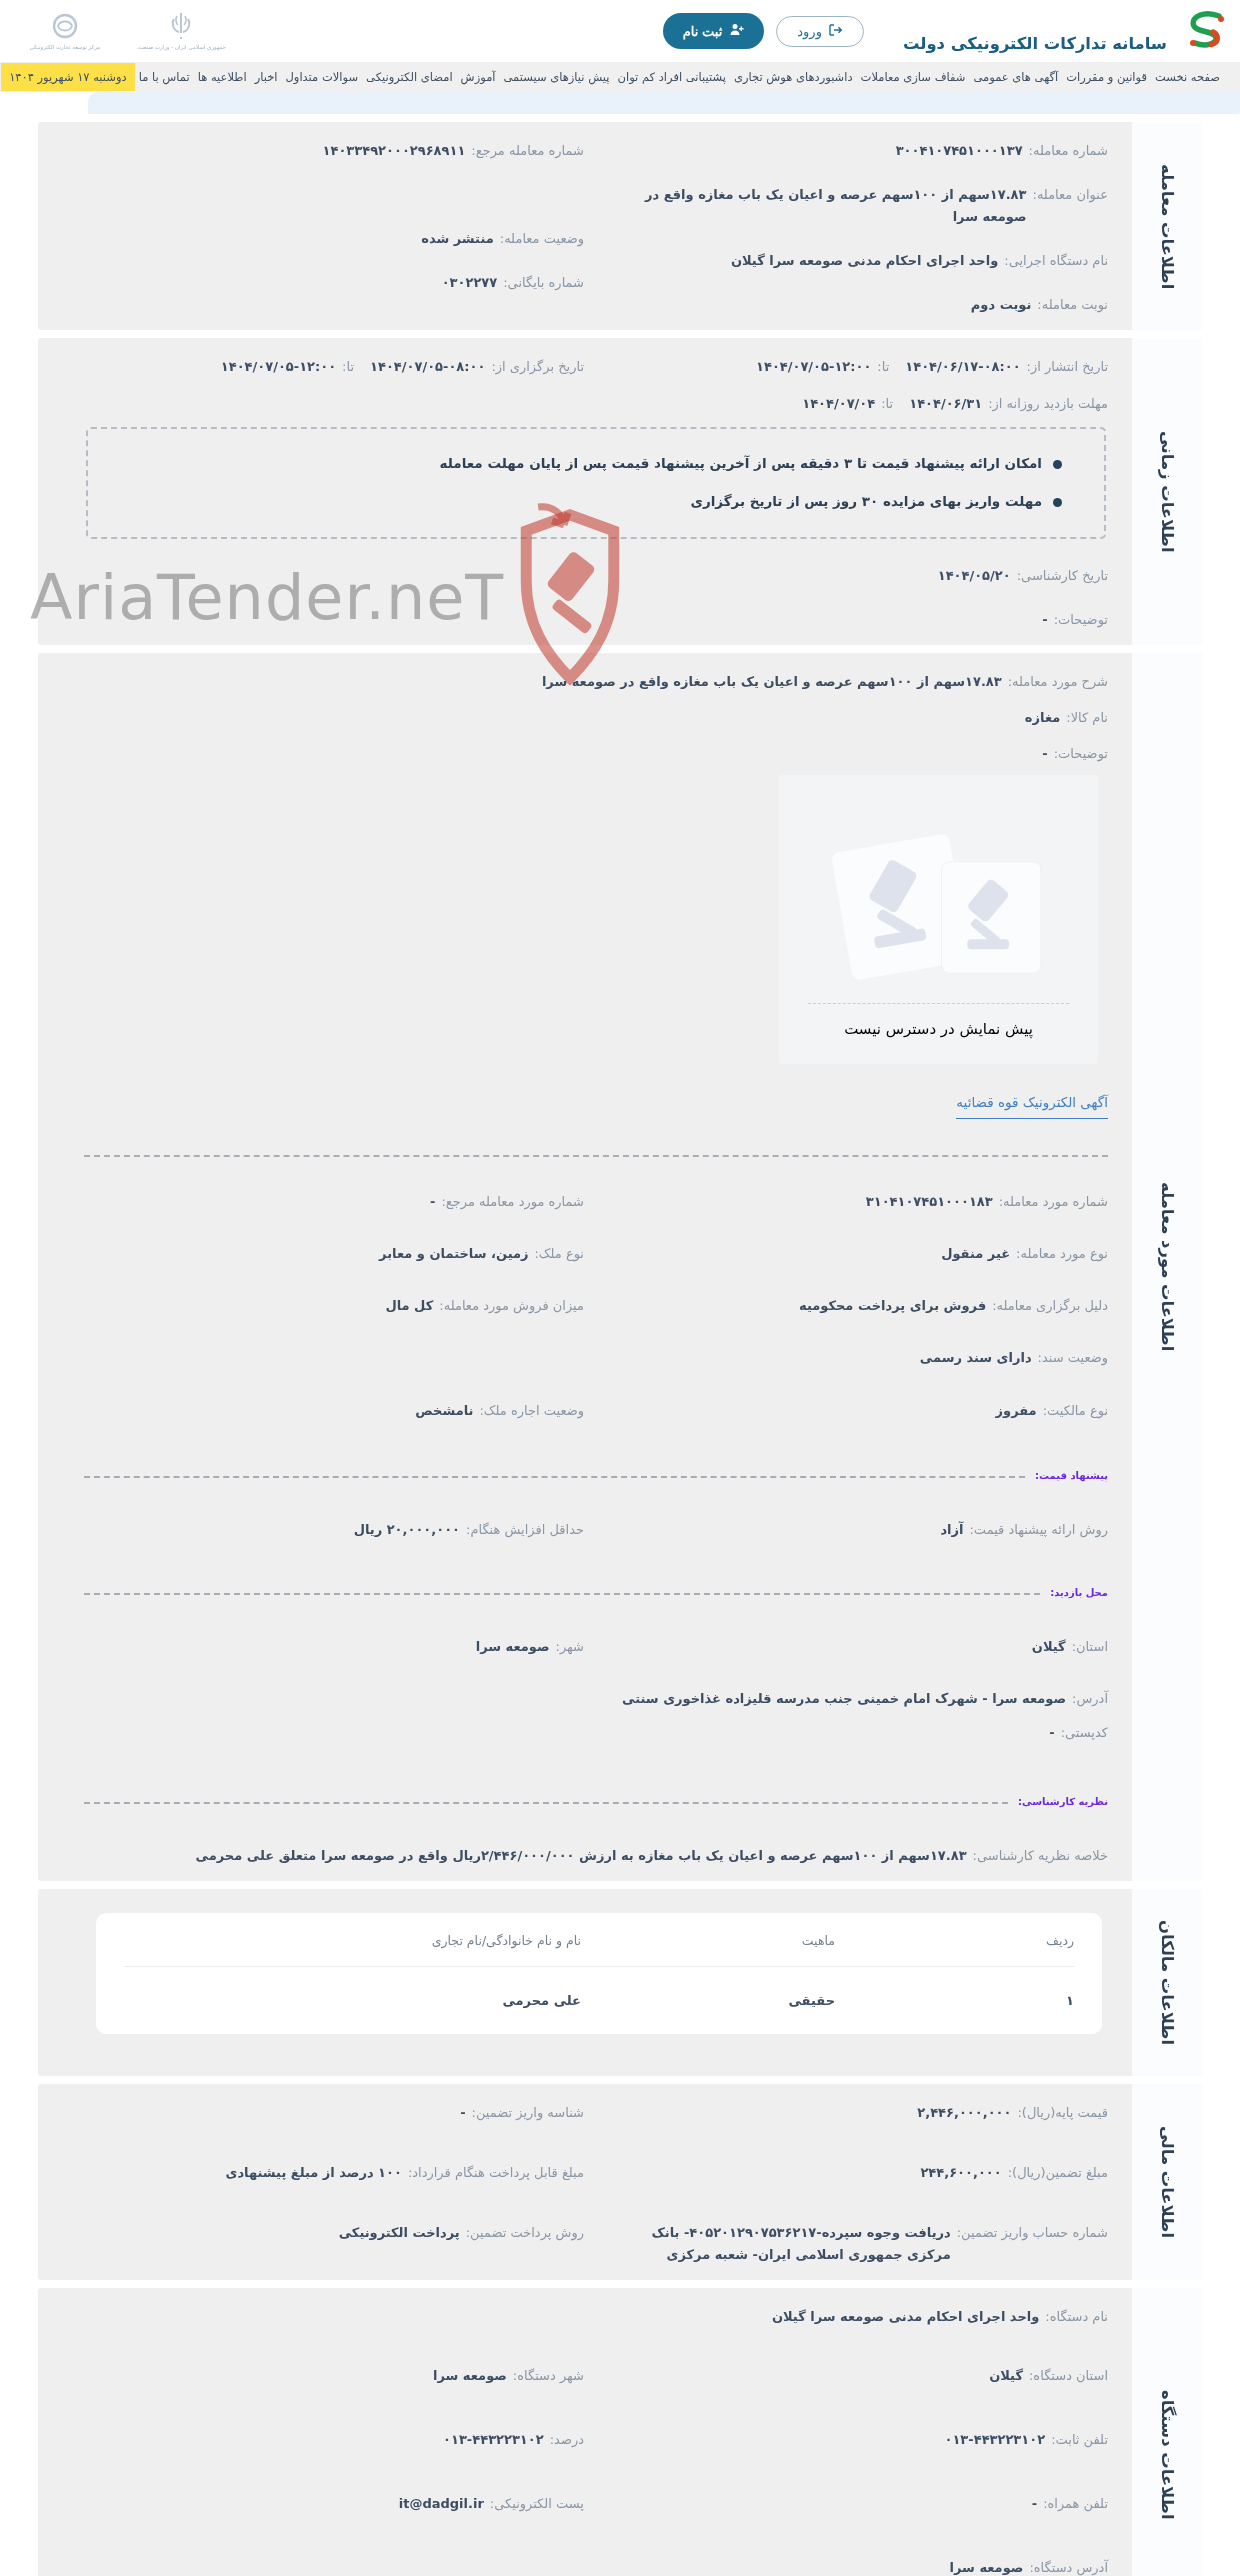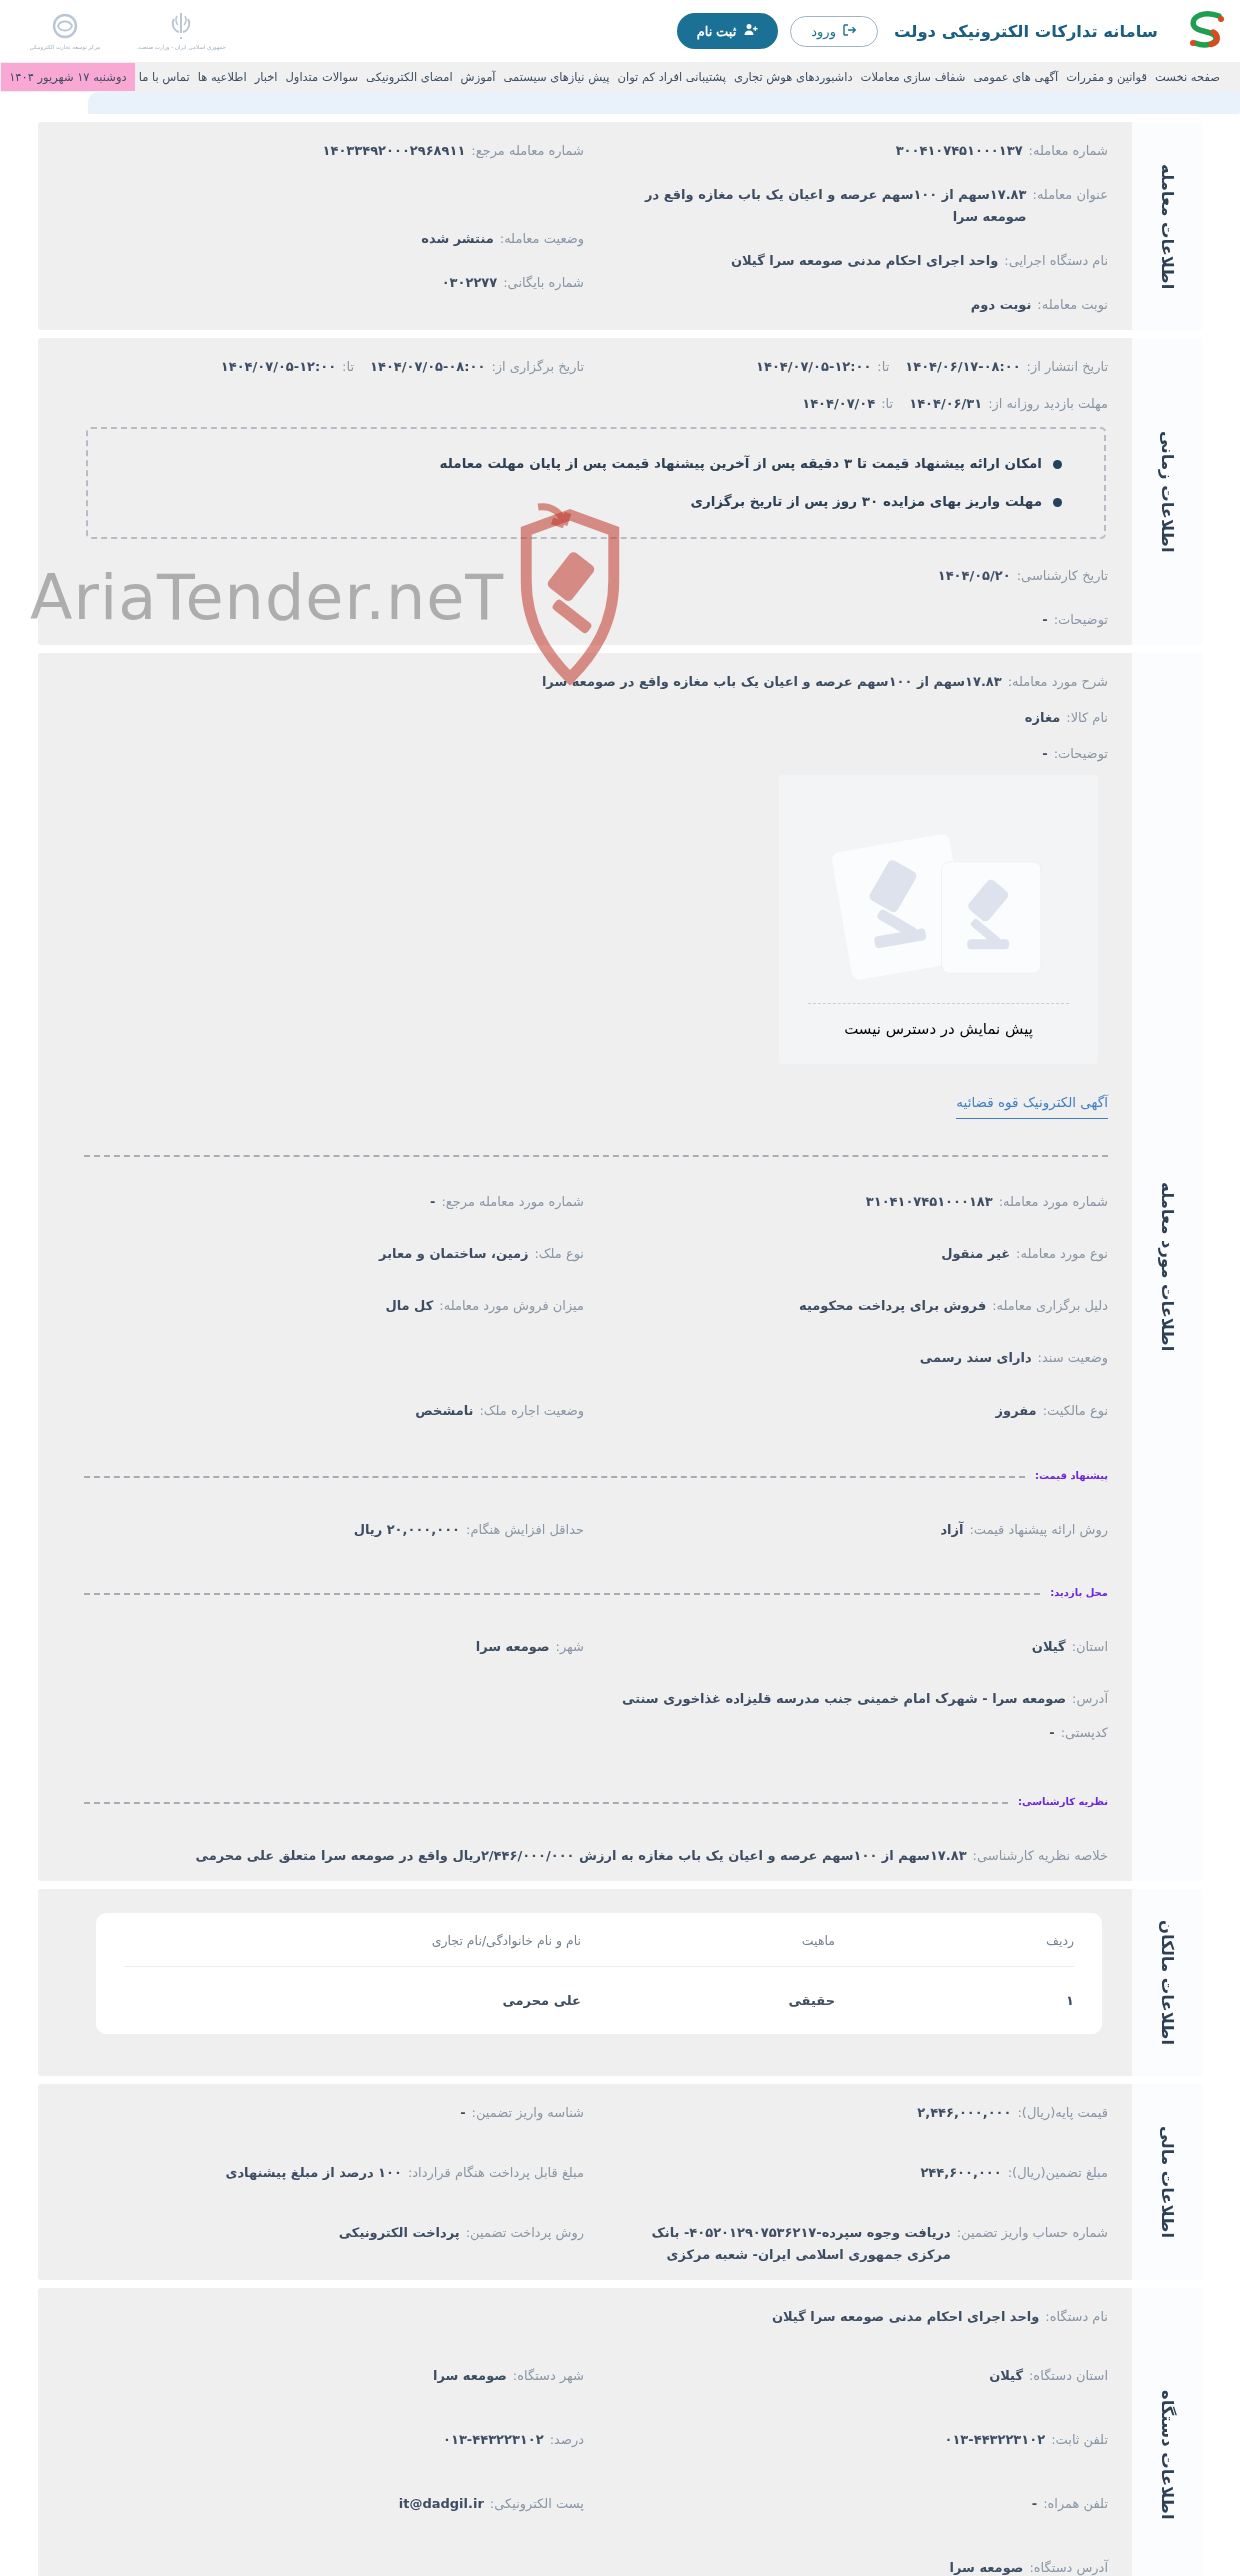--- a/index.html
+++ b/index.html
@@ -6,39 +6,39 @@
   html,body { background:#ffffff; }
   body {
     width:1240px; margin:0 auto; direction:rtl;
     font-family:"DejaVu Sans", sans-serif;
     color:#3d4e63;
   }
   #page { position:relative; width:1240px; min-height:2576px; overflow:hidden; }
 
   
   .top-header { height:62px; display:flex; align-items:center; padding:0 14px; background:#fff; }
-  .brand { display:flex; align-items:center; gap:26px; }
+  .brand { display:flex; align-items:flex-end; gap:17px;margin-left:23px; }
   .brand-title { font-size:16.4px; font-weight:700; color:#1b5e82; white-space:nowrap; }
   .auth { display:flex; align-items:center; gap:12px; margin-right:16px; }
   .btn-login {
     display:flex; align-items:center; gap:7px; background:#fff; color:#1d7193;
     border:1px solid #9cb4c6; border-radius:18px; padding:7px 20px; font-size:13px; cursor:pointer;
   }
   .btn-register {
     display:flex; align-items:center; gap:7px; background:#1b7096; color:#fff;
     border:none; border-radius:20px; padding:10px 20px; font-size:13px; font-weight:700; cursor:pointer;
   }
   .gov-logos { display:flex; align-items:flex-start; gap:34px; margin-right:auto; padding-left:10px; }
   .gov-logo { display:flex; flex-direction:column; align-items:center; width:82px; }
   .gov-logo .cap { font-size:5.5px; color:#9fb0c2; text-align:center; line-height:1.5; margin-top:2px; white-space:nowrap; overflow:hidden; max-width:90px; }
 
   
   .nav { height:30px; background:#f0f0f0; display:flex; align-items:center; justify-content:space-between; padding:0 16px; }
   .nav-item { font-size:11.5px; color:#3c4f63; white-space:nowrap; cursor:pointer; padding:7px 4px; }
-  .nav-date { font-size:11.5px; color:#3c4f63; background:#f9a8d4; padding:7px 8px; white-space:nowrap; }
+  .nav-date { font-size:11.5px; color:#3c4f63; background:#fde047; padding:7px 8px; white-space:nowrap; }
   .subband { height:22px; background:#e9f2fb; margin-left:0; margin-right:88px; border-bottom-right-radius:2px; margin-right:0; margin-left:0; }
   .subband { margin-right:0; margin-left:0; width:1152px; margin-left:88px; border-top-left-radius:10px; }
 
   
   .cards { padding:8px 38px 0 38px; background:#fff; }
   .card { display:flex; margin-bottom:8px; background:#efefef; border-radius:3px; }
   .card-body { flex:1; padding:18px 24px 14px 46px; font-size:13px; }
   .strip { width:70px; background:#fbfcfe; display:flex; align-items:center; justify-content:center; border-radius:2px; }
   .strip span {
     writing-mode:vertical-rl; font-weight:700; font-size:16.4px; color:#2e4154;

